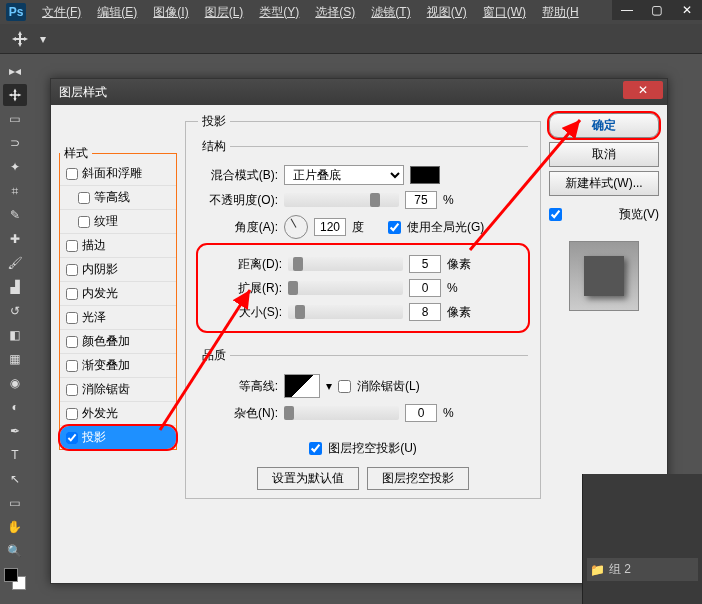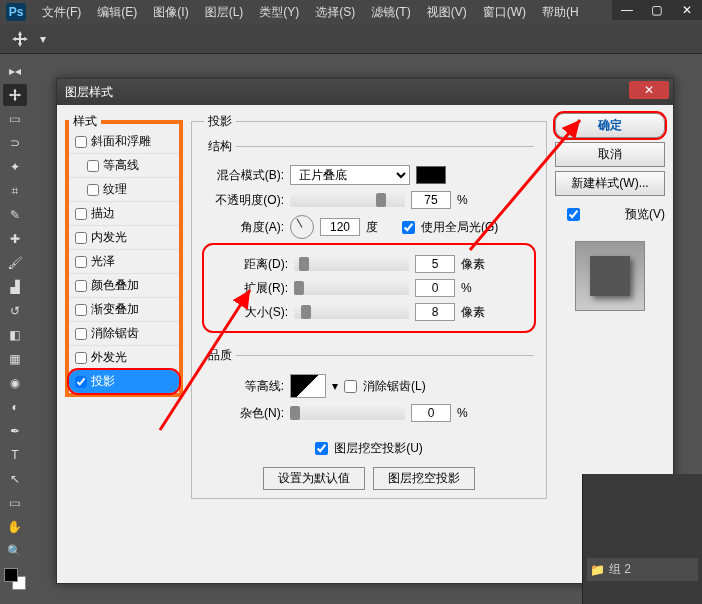--- a/index.html
+++ b/index.html
@@ -1,62 +1,62 @@
 <!DOCTYPE html>
 <html><head>
 <meta charset="utf-8">
 <style>
 * { margin: 0; padding: 0; box-sizing: border-box; font-family: "Microsoft YaHei", sans-serif; font-size: 12px; }
 body { background: #535353; width: 702px; height: 604px; overflow: hidden; position: relative; }
 
 
 .menubar { background: #464646; height: 24px; display: flex; align-items: center; padding: 0 6px; color: #ddd; }
 .menubar .ps-icon { width: 20px; height: 18px; background: #0b3a5f; color: #6cc7ff; display: flex; align-items: center; justify-content: center; font-weight: bold; border-radius: 2px; margin-right: 8px; }
-.menubar .menu-item { padding: 0 8px; cursor: pointer; }
+.menubar .menu-item { padding: 0 8px; cursor: pointer; text-decoration: underline; }
 .window-controls { position: absolute; right: 0; top: 0; display: flex; background: #333; }
 .window-controls div { width: 30px; height: 20px; display: flex; align-items: center; justify-content: center; color: #fff; cursor: pointer; }
 
 
 .optionsbar { background: #424242; height: 30px; display: flex; align-items: center; padding: 0 10px; color: #ccc; border-bottom: 1px solid #2a2a2a; }
 .optionsbar .move-icon { width: 20px; height: 20px; margin-right: 10px; }
 .optionsbar .hint { margin-left: auto; margin-right: 20px; }
 
 
 .toolbox { position: absolute; left: 0; top: 54px; width: 30px; background: #535353; display: flex; flex-direction: column; align-items: center; padding-top: 6px; gap: 2px; }
 .toolbox .tool { width: 24px; height: 22px; display: flex; align-items: center; justify-content: center; color: #ddd; cursor: pointer; border-radius: 2px; }
 .toolbox .tool.active { background: #2a2a2a; }
 .toolbox .fg-bg { width: 22px; height: 22px; position: relative; margin-top: 4px; }
 .toolbox .fg-bg .fg { width: 14px; height: 14px; background: #000; border: 1px solid #888; position: absolute; left: 0; top: 0; }
 .toolbox .fg-bg .bg { width: 14px; height: 14px; background: #fff; border: 1px solid #888; position: absolute; right: 0; bottom: 0; }
 
 
-.dialog { position: absolute; left: 56px; top: 78px; width: 618px; height: 506px; background: #f0f0f0; border: 1px solid #333; box-shadow: 0 0 10px rgba(0,0,0,0.5); }
+.dialog { position: absolute; left: 50px; top: 78px; width: 618px; height: 506px; background: #f0f0f0; border: 1px solid #333; box-shadow: 0 0 10px rgba(0,0,0,0.5); }
 .dialog-title { background: linear-gradient(#4a4a4a, #3a3a3a); height: 26px; display: flex; align-items: center; padding: 0 8px; color: #fff; position: relative; }
 .dialog-close { position: absolute; right: 4px; top: 2px; width: 40px; height: 18px; background: #c84040; border-radius: 2px; display: flex; align-items: center; justify-content: center; color: #fff; cursor: pointer; }
 
 .dialog-body { display: flex; padding: 8px; gap: 8px; height: calc(100% - 26px); }
 
 
 .styles-panel { width: 118px; }
-.styles-panel fieldset { border: 4px solid #f97316; padding: 0; }
+.styles-panel fieldset { border: 1px solid #f97316; padding: 0; margin-top: 32px; }
 .styles-panel legend { padding: 0 4px; }
 .style-item { padding: 3px 6px; display: flex; align-items: center; gap: 4px; cursor: pointer; border-bottom: 1px solid #e0e0e0; }
 .style-item:last-child { border-bottom: none; }
 .style-item.indent { padding-left: 18px; }
 .style-item.selected { background: #1e90ff; color: #fff; }
 .style-item input[type="checkbox"] { width: 12px; height: 12px; }
 .red-box { outline: 2px solid red; border-radius: 9px; }
 
 
 .settings-panel { flex: 1; }
 .settings-panel fieldset { border: 1px solid #bbb; padding: 8px 12px; margin-bottom: 8px; }
 .settings-panel legend { padding: 0 4px; }
 .row { display: flex; align-items: center; margin: 6px 0; gap: 6px; }
 .row label { width: 80px; text-align: right; }
-.row input[type="text"] { width: 40px; text-align: center; border: 1px solid #999; padding: 1px 2px; }
+.row input[type="text"] { width: 32px; text-align: center; border: 1px solid #999; padding: 1px 2px; }
 .row .unit { width: 30px; }
 .slider { flex: 1; max-width: 115px; height: 14px; position: relative; background: linear-gradient(#eee,#ddd); border-radius: 2px; }
 .slider .thumb { position: absolute; top: 0; width: 10px; height: 14px; background: #888; border-radius: 2px; }
 .color-swatch { width: 30px; height: 18px; background: #000; border: 1px solid #666; display: inline-block; }
 select { border: 1px solid #999; padding: 1px 4px; background: #fff; width: 120px; }
 .contour-swatch { width: 36px; height: 24px; border: 1px solid #999; background: linear-gradient(135deg, #000 50%, #fff 50%); }
 
 .bottom-buttons { display: flex; gap: 8px; justify-content: center; margin-top: 10px; }
 .bottom-buttons button { padding: 2px 14px; border: 1px solid #888; background: #f0f0f0; cursor: pointer; }
 
@@ -152,20 +152,24 @@
             <div class="style-item indent">
               <input type="checkbox" style="">
               <span>纹理</span>
             </div>
             <div class="style-item">
               <input type="checkbox" style="">
               <span>描边</span>
             </div>
             <div class="style-item">
               <input type="checkbox" style="">
+              <span>内阴影</span>
+            </div>
+            <div class="style-item">
+              <input type="checkbox" style="">
               <span>内发光</span>
             </div>
             <div class="style-item">
               <input type="checkbox" style="">
               <span>光泽</span>
             </div>
             <div class="style-item">
               <input type="checkbox" style="">
               <span>颜色叠加</span>
             </div>
@@ -276,21 +280,21 @@
           <button>设置为默认值</button>
           <button>图层挖空投影</button>
         </div>
       </fieldset>
     </div>
 
     <div class="right-panel">
       <button class="red-box" style="color:#0055aa;font-weight:bold;">确定</button>
       <button>取消</button>
       <button>新建样式(W)...</button>
-      <div class="row" style="justify-content:flex-end;margin-top:6px;gap:45px;">
+      <div class="row" style="justify-content:space-between;margin-top:6px;gap:45px;">
         <input type="checkbox" checked="" style="">
         <span>预览(V)</span>
       </div>
       <div class="preview-box">
         <div class="preview-inner"></div>
       </div>
     </div>
   </div>
 </div>
 

